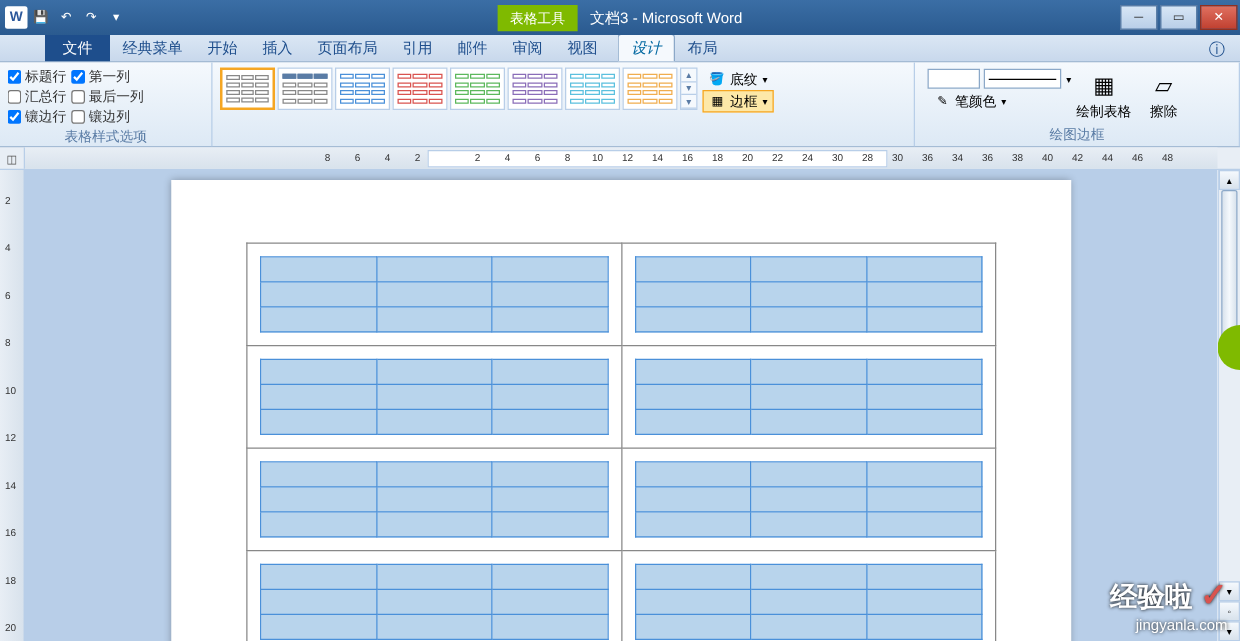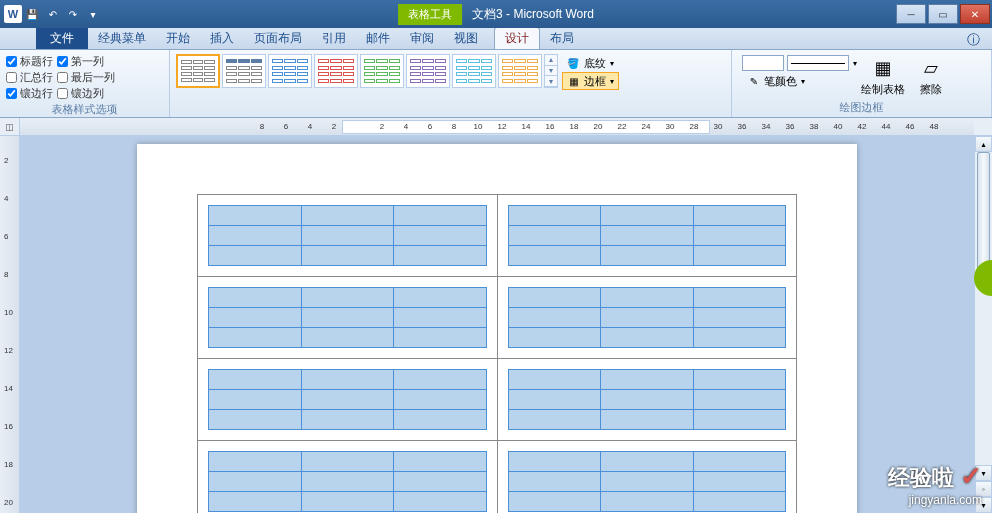--- a/index.html
+++ b/index.html
@@ -16,21 +16,21 @@
 .win-controls { margin-left: auto; display: flex; }
 .win-btn { width: 30px; height: 20px; display: flex; align-items: center; justify-content: center; cursor: pointer; font-size: 10px; background: linear-gradient(#d8e6f5,#b8cee8); border: 1px solid #5a7ca5; margin-right: 2px; color: #333; }
 .win-btn.close { background: linear-gradient(#e07060,#c04030); color: #fff; border-color: #903020; }
 
 
 .ribbon-tabs { height: 22px; background: linear-gradient(#dbe7f4,#c8d8ec); display: flex; align-items: flex-end; font-size: 12px; border-bottom: 1px solid #8ba8c8; padding-left: 36px; }
 .file-tab { background: #1e4e8c; color: #fff; padding: 3px 14px; height: 22px; display: flex; align-items: center; cursor: pointer; }
 .tab { padding: 3px 10px; color: #1e4e8c; cursor: pointer; height: 22px; display: flex; align-items: center; }
 .tab.active { background: #f5f9fd; border: 1px solid #8ba8c8; border-bottom: none; border-radius: 3px 3px 0 0; }
 .context-tabs { display: flex; margin-left: 6px; }
-.context-tabs .tab.active { color: #7f1d1d; }
+.context-tabs .tab.active { color: #0369a1; font-style: italic; }
 .help-icon { margin-left: auto; margin-right: 8px; color: #1e4e8c; cursor: pointer; font-size: 13px; padding: 0 4px; }
 
 
 .ribbon { height: 68px; background: linear-gradient(#f5f9fd,#dde9f5); display: flex; border-bottom: 1px solid #8ba8c8; font-size: 11px; }
 .group { border-right: 1px solid #b8cee8; padding: 2px 6px; display: flex; flex-direction: column; justify-content: space-between; }
 .group-label { text-align: center; color: #5a7ca5; font-size: 11px; padding-top: 1px; }
 .group-body { display: flex; align-items: flex-start; gap: 4px; flex: 1; }
 
 .checkbox-col { display: flex; flex-direction: column; gap: 1px; padding-top: 2px; }
 .cb-row { display: flex; align-items: center; gap: 3px; font-size: 11px; color: #333; white-space: nowrap; cursor: pointer; }

